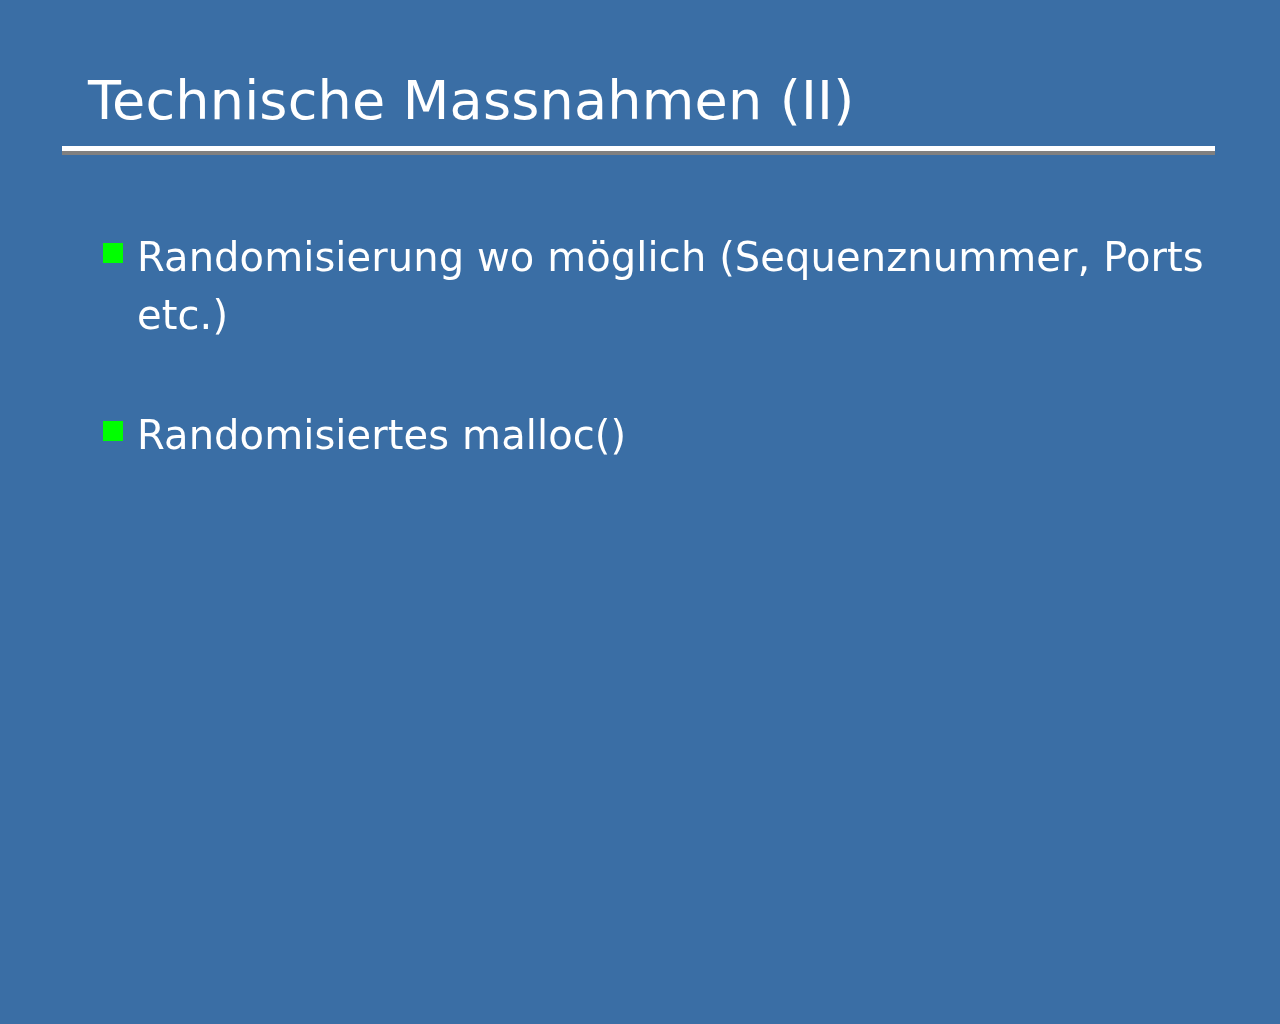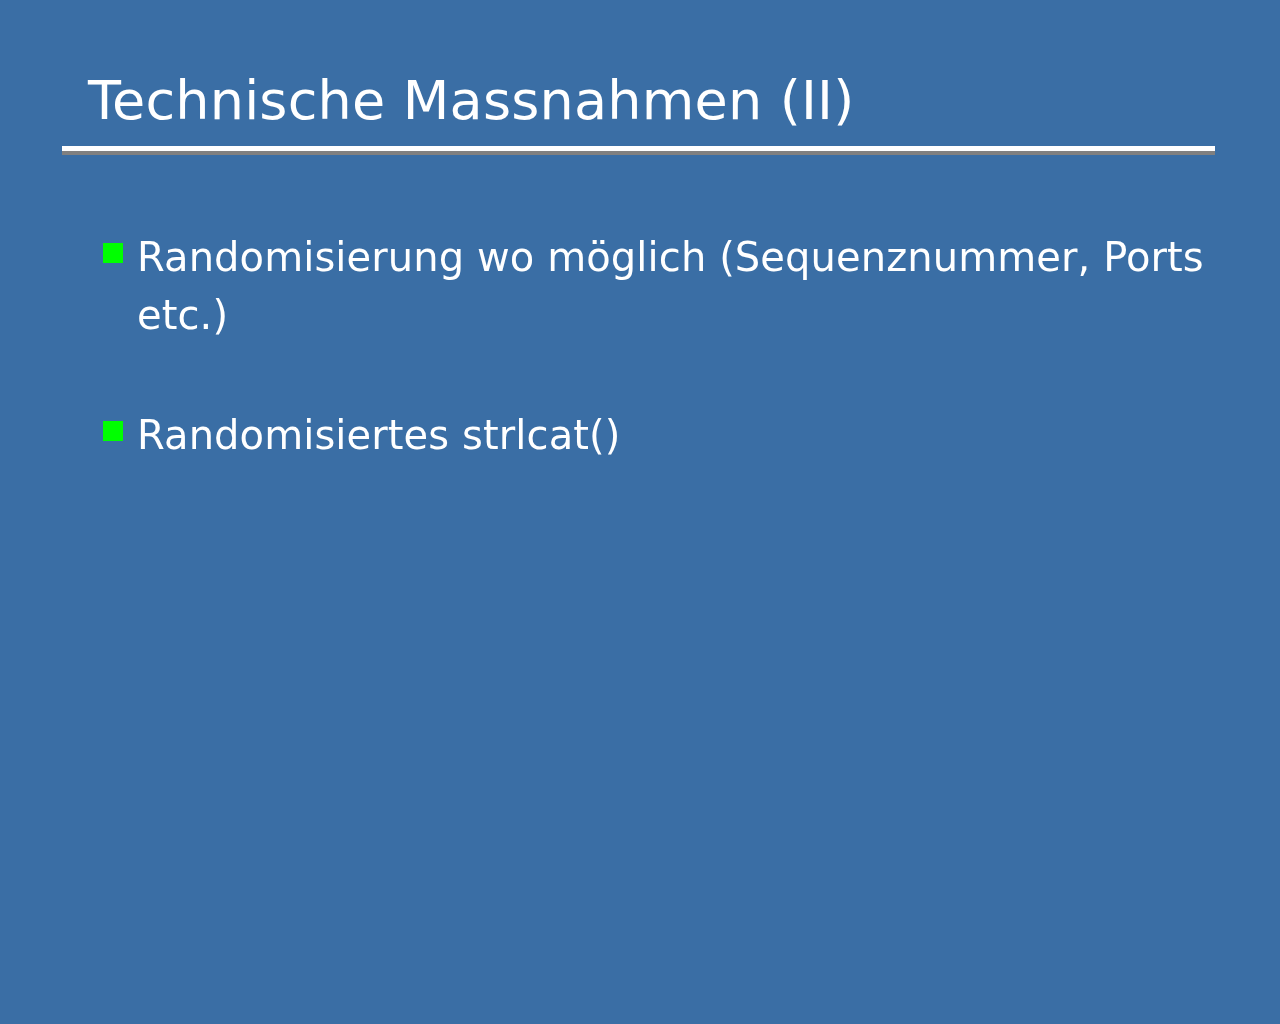--- a/index.html
+++ b/index.html
@@ -121,19 +121,19 @@
   <div id="body-list">
 
     <div class="bullet-item wrap">
       <span class="bullet-marker"></span>
       <span class="bullet-text">Randomisierung wo möglich (Sequenznummer, Ports etc.)</span>
     </div>
 
 
     <div class="bullet-item">
       <span class="bullet-marker"></span>
-      <span class="bullet-text">Randomisiertes strlcat()</span>
+      <span class="bullet-text">Randomisiertes malloc()</span>
     </div>
 
 
   </div>
 
 </div>
 
 </body></html>

